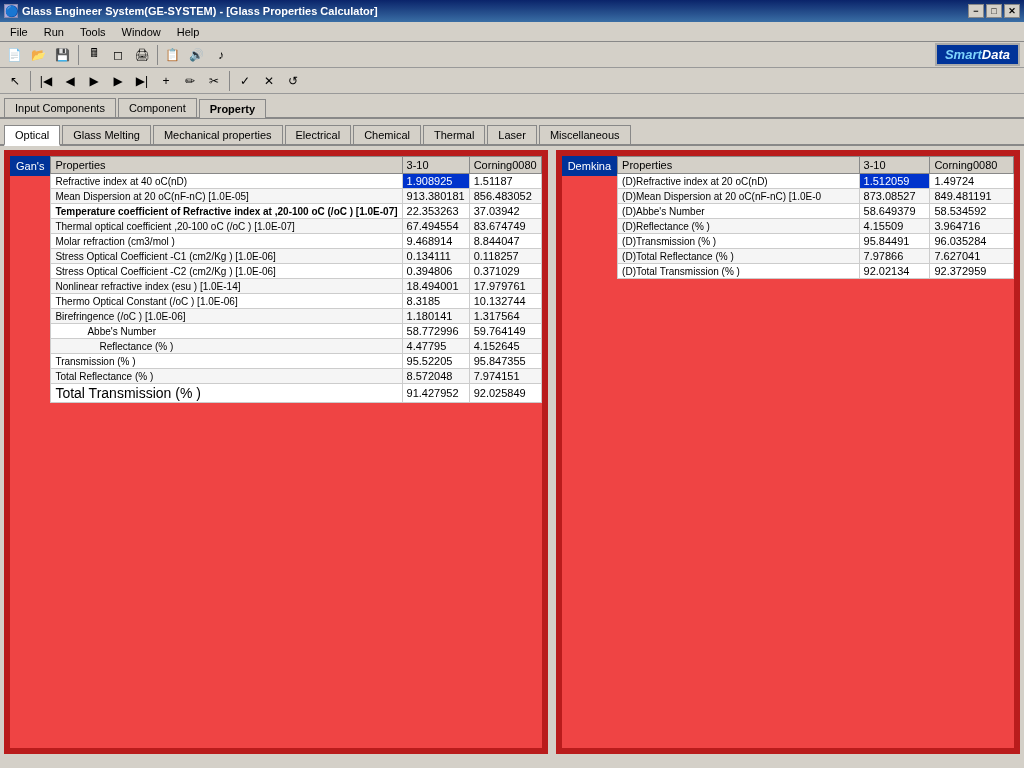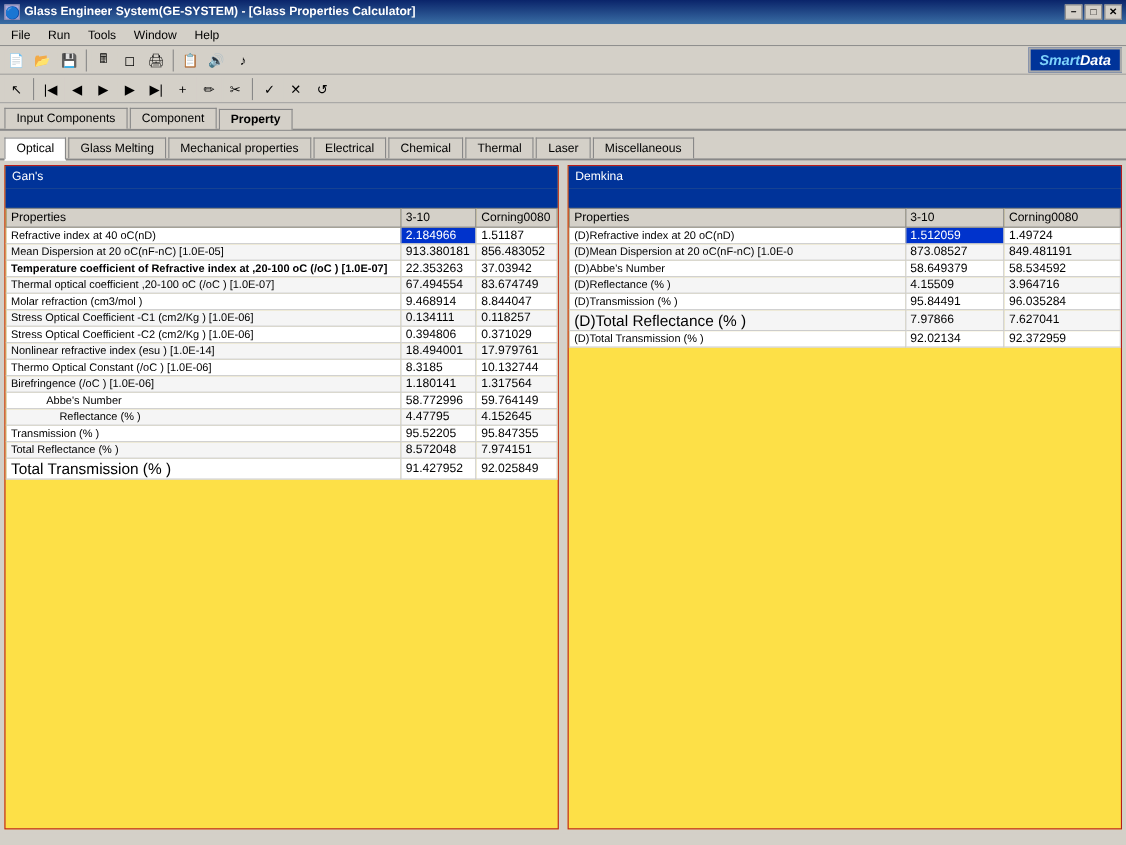--- a/index.html
+++ b/index.html
@@ -134,25 +134,25 @@
     .main-content {
       background: #d4d0c8;
       padding: 4px;
       display: flex;
       gap: 8px;
       height: calc(768px - 22px - 20px - 26px - 26px - 32px - 30px);
     }
 
     
     .panel {
-      background: #fde047;
-      border: 1px solid #b91c1c;
+      background: #ef4444;
+      border: 6px solid #b91c1c;
       flex: 1;
       display: flex;
-      flex-direction: column;
+      flex-direction: row;
     }
     .panel-title {
       background: #003399;
       color: white;
       padding: 2px 6px;
       font-size: 11px;
       height: 20px;
       display: flex;
       align-items: center;
     }
@@ -275,21 +275,21 @@
         <thead>
           <tr>
             <th>Properties</th>
             <th>3-10</th>
             <th>Corning0080</th>
           </tr>
         </thead>
         <tbody id="gans-tbody">
         <tr>
               <td style="font-size: 10px;">Refractive index at 40 oC(nD)</td>
-              <td class="highlight-cell">2.184966</td>
+              <td class="highlight-cell">1.908925</td>
               <td>1.51187</td>
             </tr>
             <tr>
               <td style="font-size: 10px;">Mean Dispersion  at 20 oC(nF-nC) [1.0E-05]</td>
               <td>913.380181</td>
               <td>856.483052</td>
             </tr>
             <tr>
               <td style="font-size: 10px; font-weight: bold;">Temperature coefficient of Refractive index at ,20-100 oC (/oC ) [1.0E-07]</td>
               <td>22.353263</td>
@@ -392,21 +392,21 @@
               <td style="font-size: 10px;">(D)Reflectance (% )</td>
               <td>4.15509</td>
               <td>3.964716</td>
             </tr>
             <tr>
               <td style="font-size: 10px;">(D)Transmission (% )</td>
               <td>95.84491</td>
               <td>96.035284</td>
             </tr>
             <tr>
-              <td style="font-size: 14px;">(D)Total Reflectance (% )</td>
+              <td style="font-size: 10px;">(D)Total Reflectance (% )</td>
               <td>7.97866</td>
               <td>7.627041</td>
             </tr>
             <tr>
               <td style="font-size: 10px;">(D)Total Transmission (% )</td>
               <td>92.02134</td>
               <td>92.372959</td>
             </tr>
           </tbody>
       </table>

